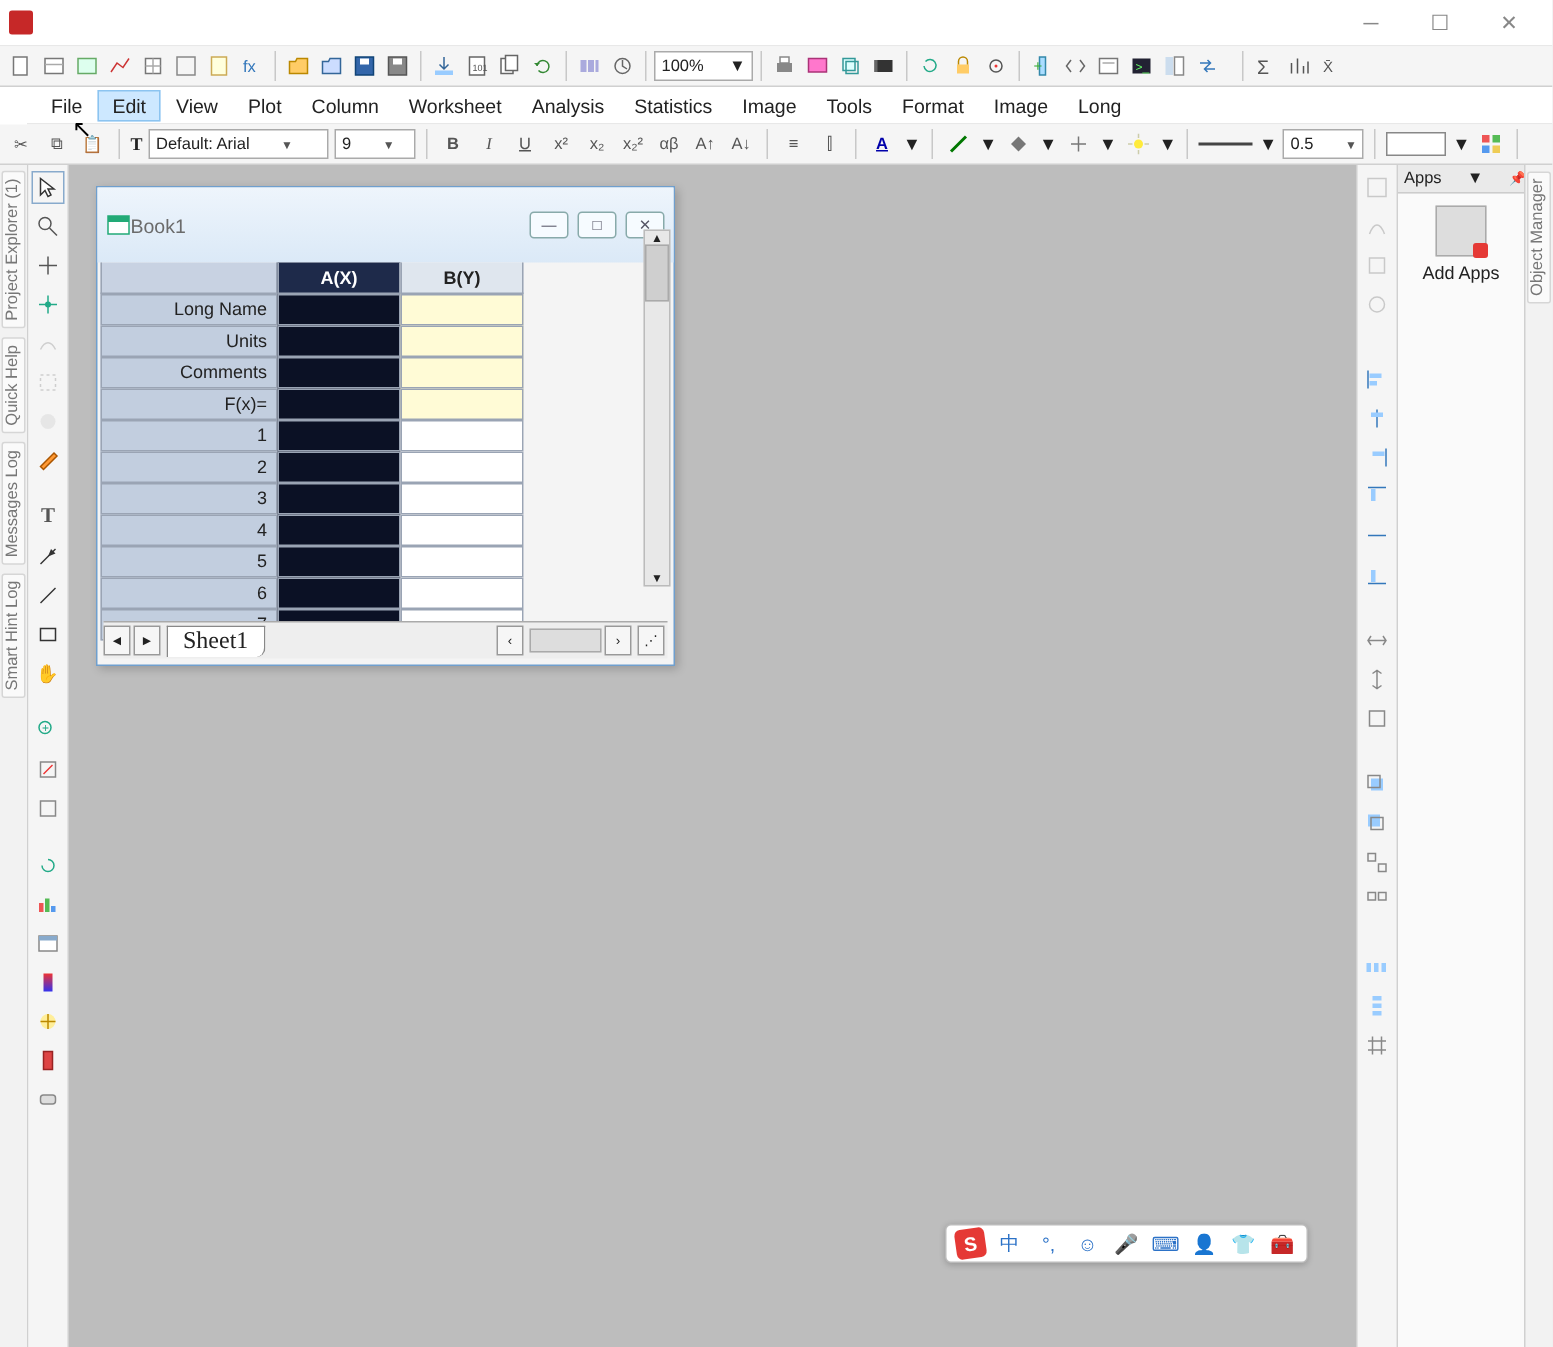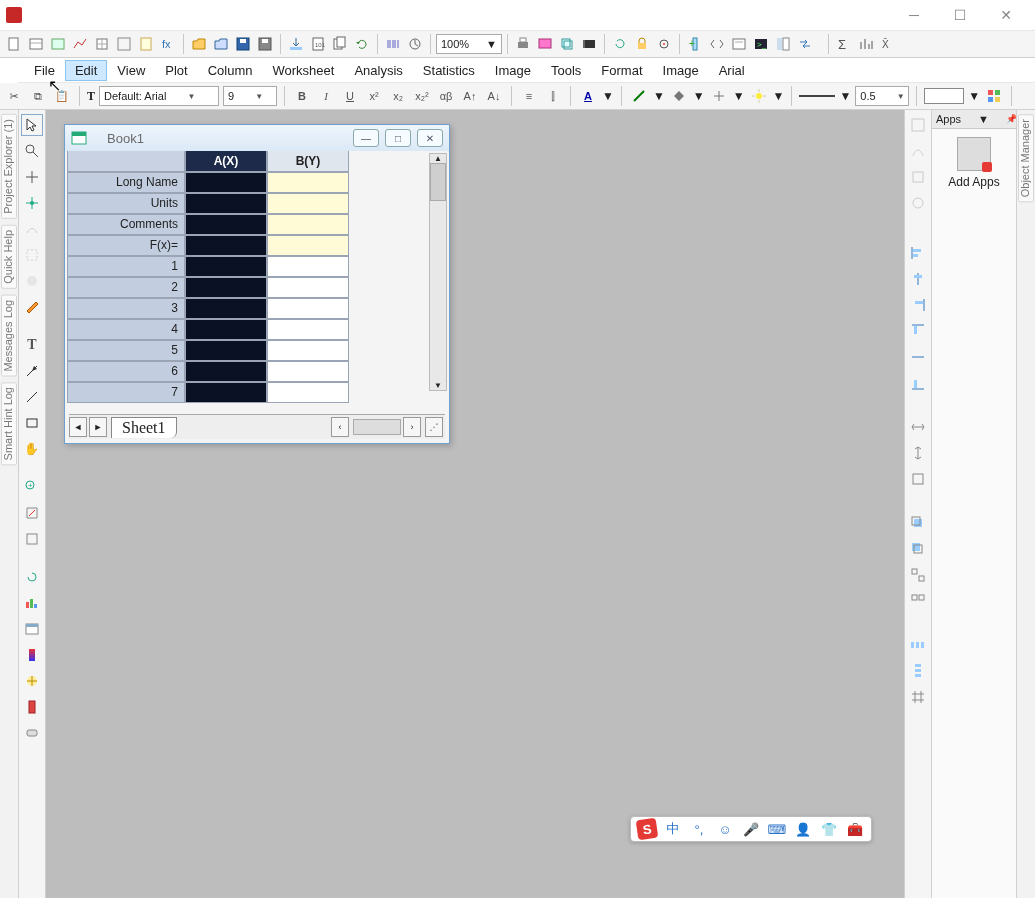--- a/index.html
+++ b/index.html
@@ -59,21 +59,21 @@
   .apps-hdr { height:18px; background:#eaeaea; border-bottom:1px solid #ccc; display:flex;
               align-items:center; padding:0 4px; font-size:11px; gap:17px; }
   .apps-body { display:flex; flex-direction:column; align-items:center; padding:8px 0; gap:4px; }
   .apps-icon { width:32px; height:32px; background:#ddd; border:1px solid #aaa; position:relative; }
   .apps-icon::after { content:""; position:absolute; right:-2px; bottom:-2px; width:10px; height:10px;
                       background:#e53935; border-radius:2px; }
   
   .book { position:absolute; left:18px; top:14px; width:384px; height:318px; background:#f4f4f4;
           border:1px solid #6f9fce; box-shadow:2px 2px 6px rgba(0,0,0,.2); }
   .book-title { height:26px; background:linear-gradient(#eef5fc,#dbe9f7); display:flex;
-                align-items:center; padding:0 6px; gap:20px; }
+                align-items:center; padding:12px 6px; gap:0; }
   .book-title .t { color:#6b6b6b; font-size:13px; }
   .book-title .wb { margin-left:auto; display:flex; gap:6px; }
   .wbtn2 { width:24px; height:16px; border:1px solid #8aa; border-radius:3px; background:#f6fbff;
            display:flex; align-items:center; justify-content:center; font-size:10px; color:#556; }
   .grid { display:grid; grid-template-columns:118px 82px 82px; }
   .hdr { background:#dfe6ee; border:1px solid #9aa4b4; border-top:none; height:20px;
          text-align:center; font-weight:bold; font-size:12px; line-height:20px; }
   .hdr.sel { background:#1e2a4a; color:#fff; }
   .rowhdr { background:#c2cedf; border:1px solid #9aa4b4; height:19px; text-align:right;
             padding-right:6px; font-size:12px; line-height:19px; }
@@ -325,21 +325,21 @@
   <div class="menuitem">View</div>
   <div class="menuitem">Plot</div>
   <div class="menuitem">Column</div>
   <div class="menuitem">Worksheet</div>
   <div class="menuitem">Analysis</div>
   <div class="menuitem">Statistics</div>
   <div class="menuitem">Image</div>
   <div class="menuitem">Tools</div>
   <div class="menuitem">Format</div>
   <div class="menuitem">Image</div>
-  <div class="menuitem">Arial</div>
+  <div class="menuitem">Long</div>
 </div>
 
 <div class="cursor">↖</div>
 
 <div class="fonttool">
   <div class="smallbtn">✂</div>
   <div class="smallbtn">⧉</div>
   <div class="smallbtn">📋</div>
   <div class="sep"></div>
   <span style="font-family:serif;font-weight:bold;">T</span>

